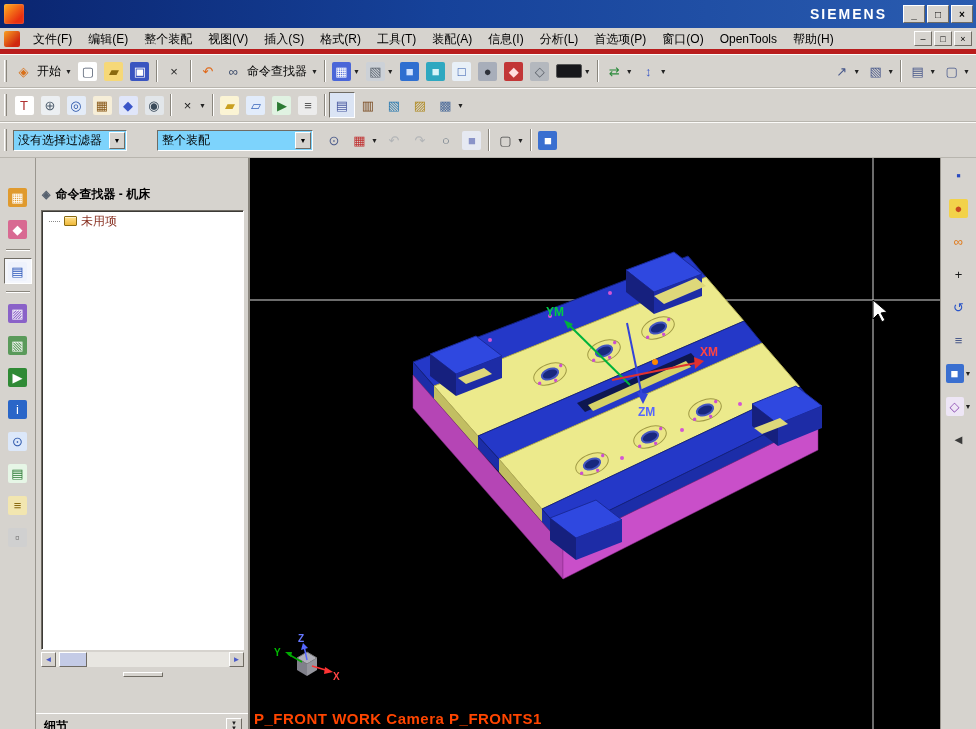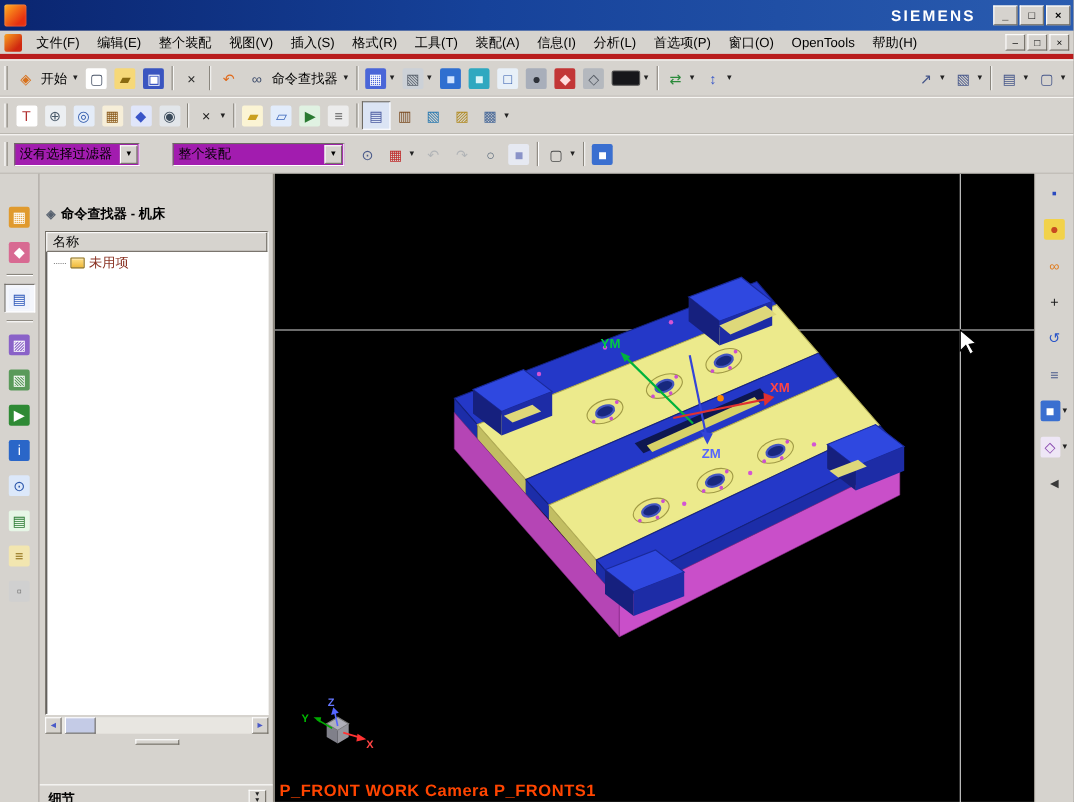--- a/index.html
+++ b/index.html
@@ -40,21 +40,21 @@
   .tbtn.disabled{opacity:.6;}
   .ticon{width:19px;height:19px;display:flex;align-items:center;justify-content:center;
     font-size:13px;border-radius:2px;color:#333;}
   .ticon.swatch{width:26px;height:14px;border:1px solid #555;}
   .tlabel{font-size:12px;padding:0 2px;color:#000;white-space:nowrap;}
   .tarrow{font-size:7px;color:#222;}
   .tsep{width:2px;height:22px;border-left:1px solid #8a867e;border-right:1px solid #ffffff;margin:0 3px;}
   .tgrip{width:3px;height:22px;margin:0 4px 0 1px;box-shadow:inset 1px 0 #ffffff,inset -1px 0 #8a867e;}
   .tspace{display:inline-block;}
   .tflex{flex:1;}
-  .combo{height:21px;background:#a21caf;display:inline-flex;align-items:center;
+  .combo{height:21px;background:#7dd3fc;display:inline-flex;align-items:center;
     border:1px solid;border-color:#6f6b63 #ffffff #ffffff #6f6b63;margin:0 2px;}
   .combo-text{flex:1;font-size:12px;padding-left:4px;white-space:nowrap;overflow:hidden;}
   .combo-btn{width:16px;height:17px;margin:1px;background:#d6d3ce;display:inline-flex;
     align-items:center;justify-content:center;font-size:7px;
     border:1px solid;border-color:#ffffff #6f6b63 #6f6b63 #ffffff;}
 
   
   .main{position:absolute;left:0;top:158px;width:976px;height:571px;display:flex;}
   .vstrip{width:36px;background:#d6d3ce;display:flex;flex-direction:column;align-items:center;flex:0 0 36px;}
   #resourcebar{border-right:1px solid #9a968f;padding-top:26px;gap:6px;}
@@ -362,21 +362,20 @@
         <span class="ticon" style="background: rgb(208, 208, 208); color: rgb(106, 106, 106);">▫</span>
       </span>
     </div>
 
   <div class="navigator">
     <div class="nav-header">
       <span class="hicon">◈</span>
       <span>命令查找器 - 机床</span>
     </div>
     <div class="tree-wrap">
-      <div class="tree-colhdr">名称</div>
       <div class="tree-row">
         <span class="branch"></span>
         <span class="folder-ico"></span>
         <span class="unused-label">未用项</span>
       </div>
     </div>
     <div class="h-scroll">
       <span class="scroll-btn">◄</span>
       <span class="scroll-track">
         <span class="scroll-thumb"></span>

